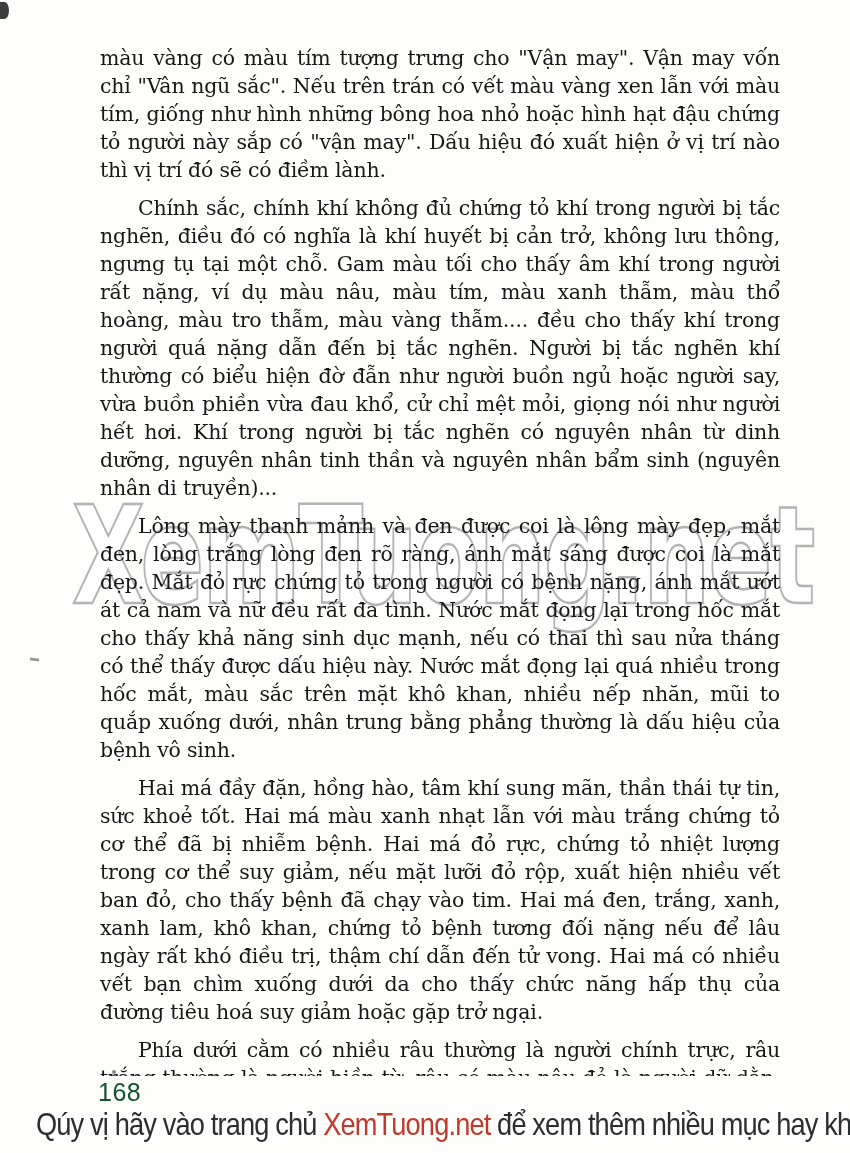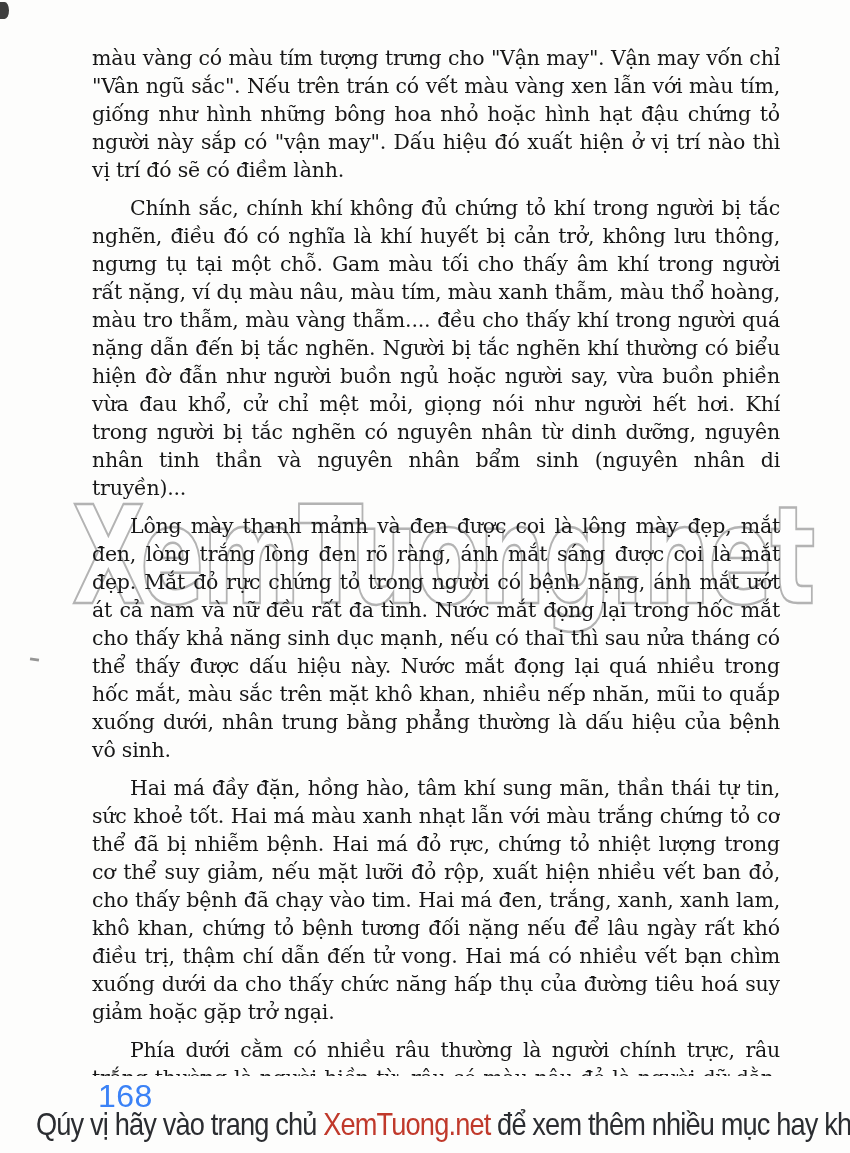--- a/index.html
+++ b/index.html
@@ -14,21 +14,21 @@
   
   .text-area{
     position:absolute;
     left:84px;right:70px;top:44px;
     height:1032px;
     overflow:hidden;
     z-index:2;
     color:#171717;
   }
   .text-area p{
-    margin:0 0 10px 8px;
+    margin:0 0 10px 16px;
     font-size:20.5px;
     line-height:28px;
     text-align:justify;
     text-justify:inter-word;
     letter-spacing:-0.2px;
   }
   .text-area p.indent{ text-indent:38px; }
   
   .watermark{
     position:absolute;
@@ -46,22 +46,22 @@
     -webkit-text-stroke:2.5px #b3b3b3;
     text-stroke:2.5px #b3b3b3;
     user-select:none;
   }
   
   .page-number{
     position:absolute;
     left:98px;top:1078px;
     z-index:3;
     font-family:"Liberation Sans", sans-serif;
-    font-size:32px;
-    color:#3b82f6;
+    font-size:25px;
+    color:#14532d;
     letter-spacing:0.5px;
   }
   
   .footer{
     position:absolute;
     left:36px;top:1106px;
     z-index:3;
     font-family:"Liberation Sans", sans-serif;
     font-size:32px;
     letter-spacing:-1px;

